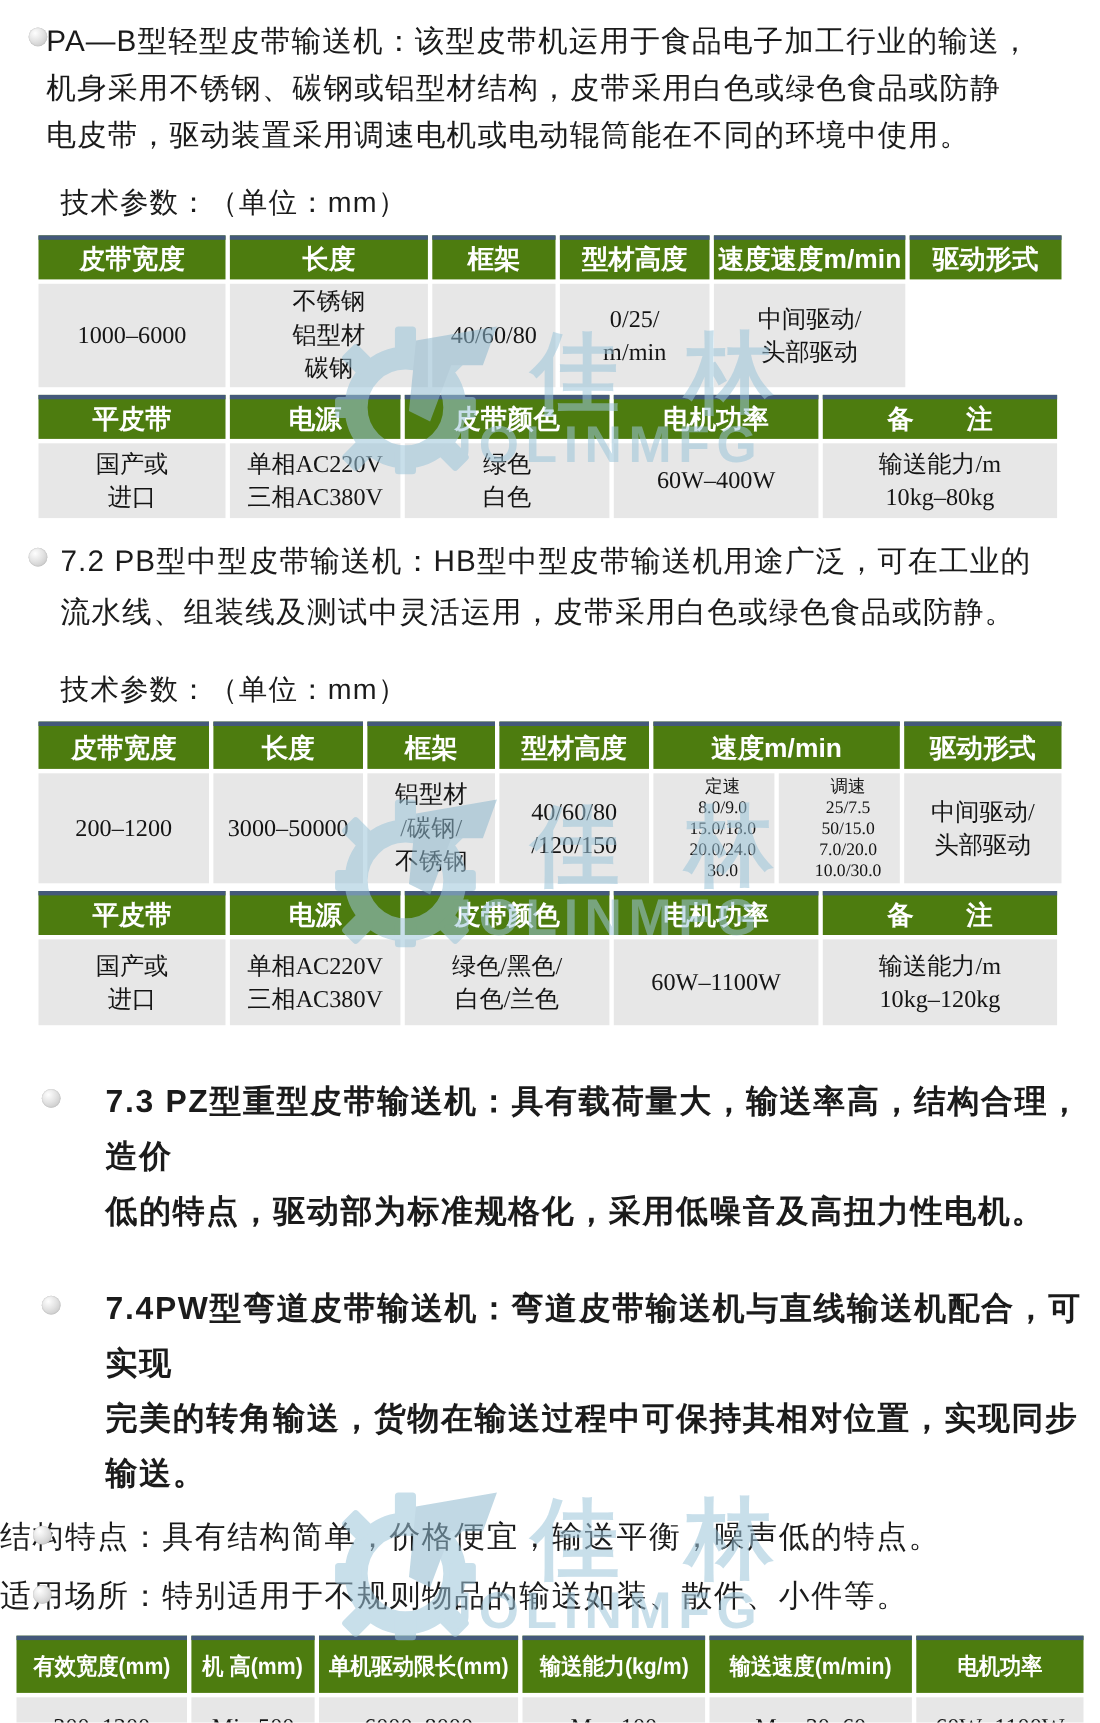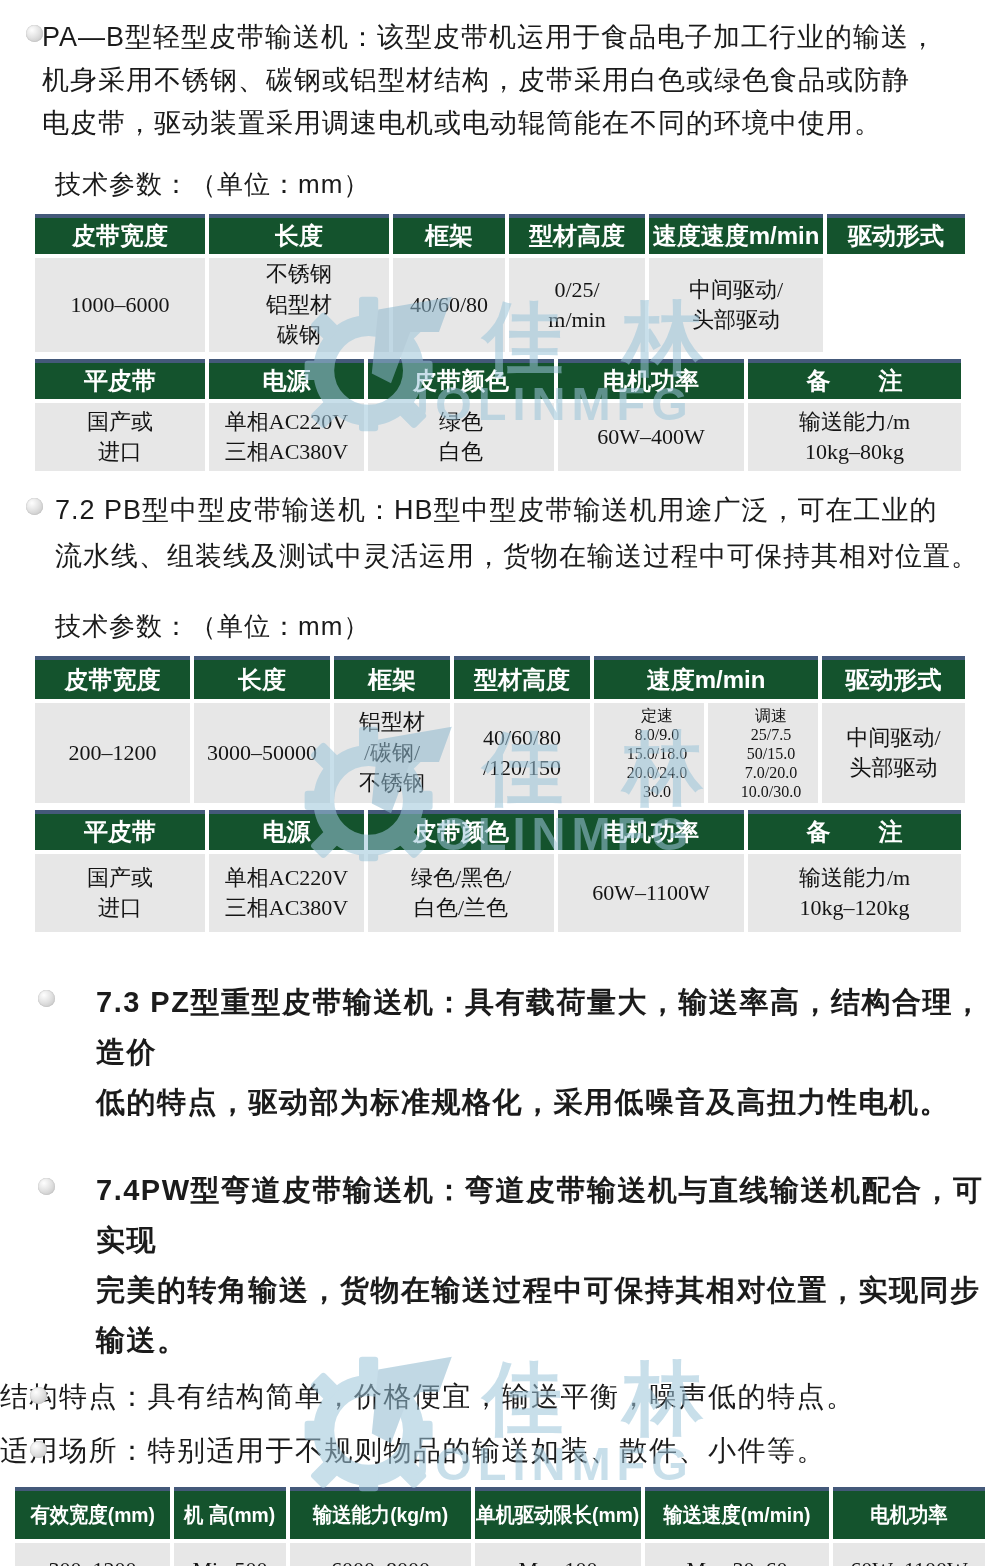--- a/index.html
+++ b/index.html
@@ -28,21 +28,21 @@
   .p73 .bullet,.p74 .bullet{left:38px;top:13px;}
   .p73 .pline,.p74 .pline{font-size:29px;line-height:50px;letter-spacing:1.5px;}
   .pstruct,.papply{}
   .pstruct{margin-top:12px;}
   .papply{margin-top:14px;}
   .pstruct .bullet,.papply .bullet{left:30px;top:10px;}
   .pstruct .pline,.papply .pline{font-size:28px;line-height:40px;letter-spacing:1.5px;}
 
   
   .tbl{display:grid;gap:4px;position:relative;z-index:1;}
-  .th{background:#14532d;border-top:4px solid #44597a;box-sizing:border-box;
+  .th{background:#4d7c0f;border-top:4px solid #44597a;box-sizing:border-box;
       color:#ffffff;font-weight:bold;display:flex;align-items:center;justify-content:center;
       font-size:24px;white-space:pre-line;text-align:center;}
   .td{background:#e7e7e7;color:#141414;font-family:"Liberation Serif","DejaVu Serif",serif;
       display:flex;align-items:center;justify-content:center;font-size:22px;
       white-space:pre-line;text-align:center;line-height:1.38;}
   .t1,.t2,.t3,.t4{margin-left:35px;width:930px;}
   .t5,.t6{margin-left:15px;width:970px;}
   .t1{grid-template-columns:170px 180px 112px 136px 174px 138px;grid-template-rows:40px 94px;margin-top:12px;}
   .t2{grid-template-columns:170px 155px 186px 186px 213px;grid-template-rows:40px 68px;margin-top:7px;}
   .t3{grid-template-columns:155px 136px 116px 136px 110px 110px 143px;grid-template-rows:43px 100px;margin-top:12px;}
@@ -108,21 +108,21 @@
     <div class="td">绿色
 白色</div>
     <div class="td">60W–400W</div>
     <div class="td">输送能力/m
 10kg–80kg</div>
   </div>
 
   <div class="para p72">
     <span class="bullet"></span>
     <div class="pline">7.2 PB型中型皮带输送机：HB型中型皮带输送机用途广泛，可在工业的</div>
-    <div class="pline">流水线、组装线及测试中灵活运用，货物在输送过程中可保持其相对位置。</div>
+    <div class="pline">流水线、组装线及测试中灵活运用，皮带采用白色或绿色食品或防静。</div>
   </div>
 
   <div class="tech tech2">技术参数：（单位：mm）</div>
 
   <div class="tbl t3">
     <div class="th">皮带宽度</div>
     <div class="th">长度</div>
     <div class="th">框架</div>
     <div class="th">型材高度</div>
     <div class="th span2">速度m/min</div>
@@ -183,22 +183,22 @@
   </div>
 
   <div class="para papply">
     <span class="bullet"></span>
     <div class="pline">适用场所：特别适用于不规则物品的输送如装、散件、小件等。</div>
   </div>
 
   <div class="tbl t5">
     <div class="th"><span>有效宽度(mm)</span></div>
     <div class="th"><span>机 高(mm)</span></div>
+    <div class="th"><span>单机驱动限长(mm)</span></div>
     <div class="th"><span>输送能力(kg/m)</span></div>
-    <div class="th"><span>单机驱动限长(mm)</span></div>
     <div class="th"><span>输送速度(m/min)</span></div>
     <div class="th"><span>电机功率</span></div>
     <div class="td">300–1200</div>
     <div class="td">Min 500</div>
     <div class="td">6000–8000</div>
     <div class="td">Max 100</div>
     <div class="td">Max 30–60</div>
     <div class="td">60W–1100W</div>
   </div>
 

